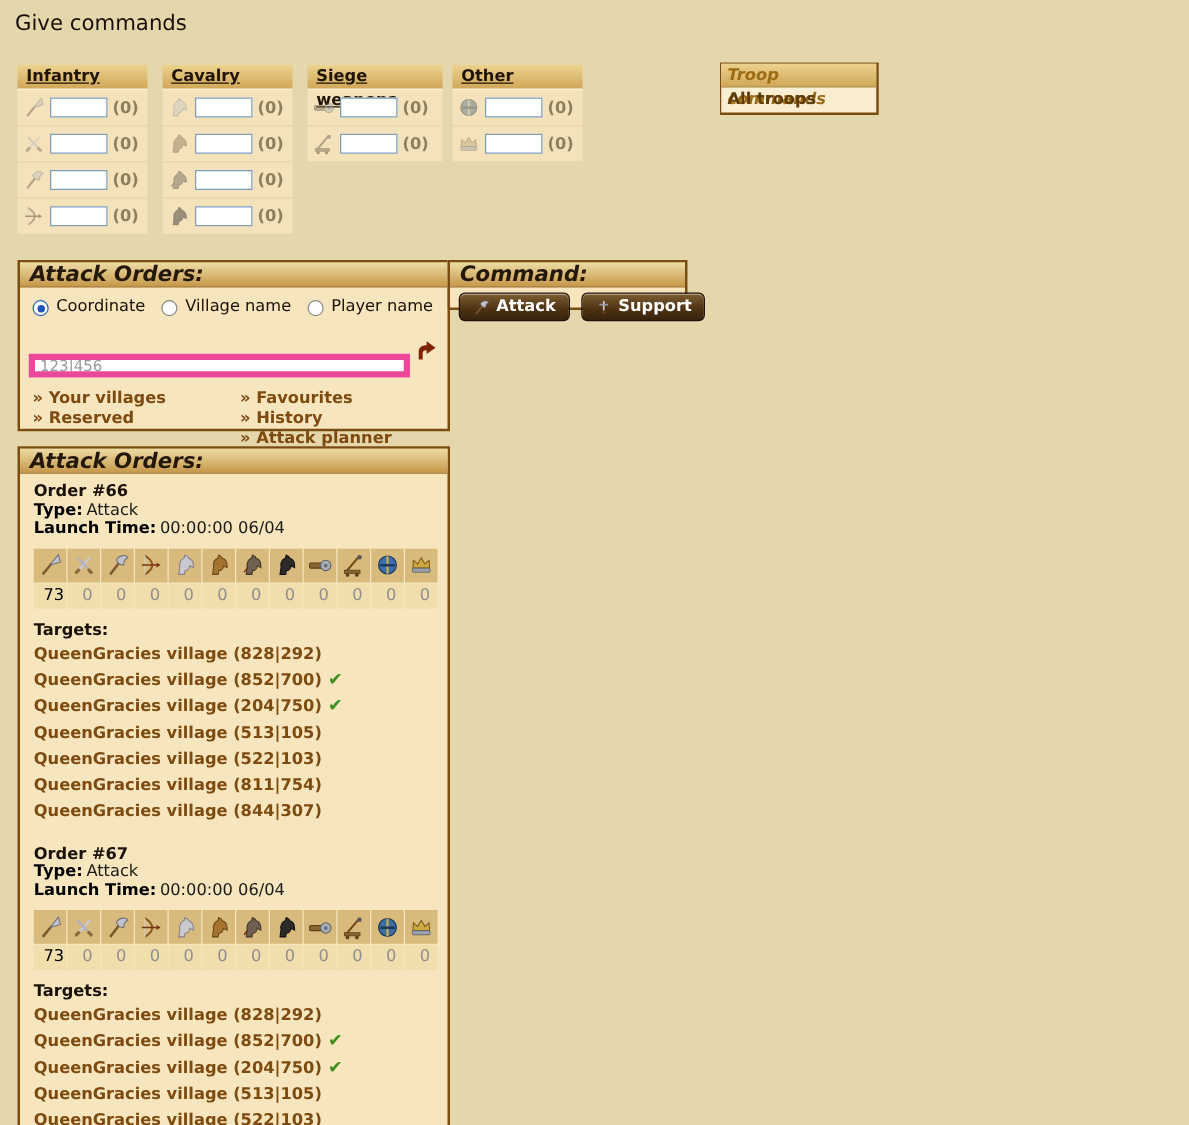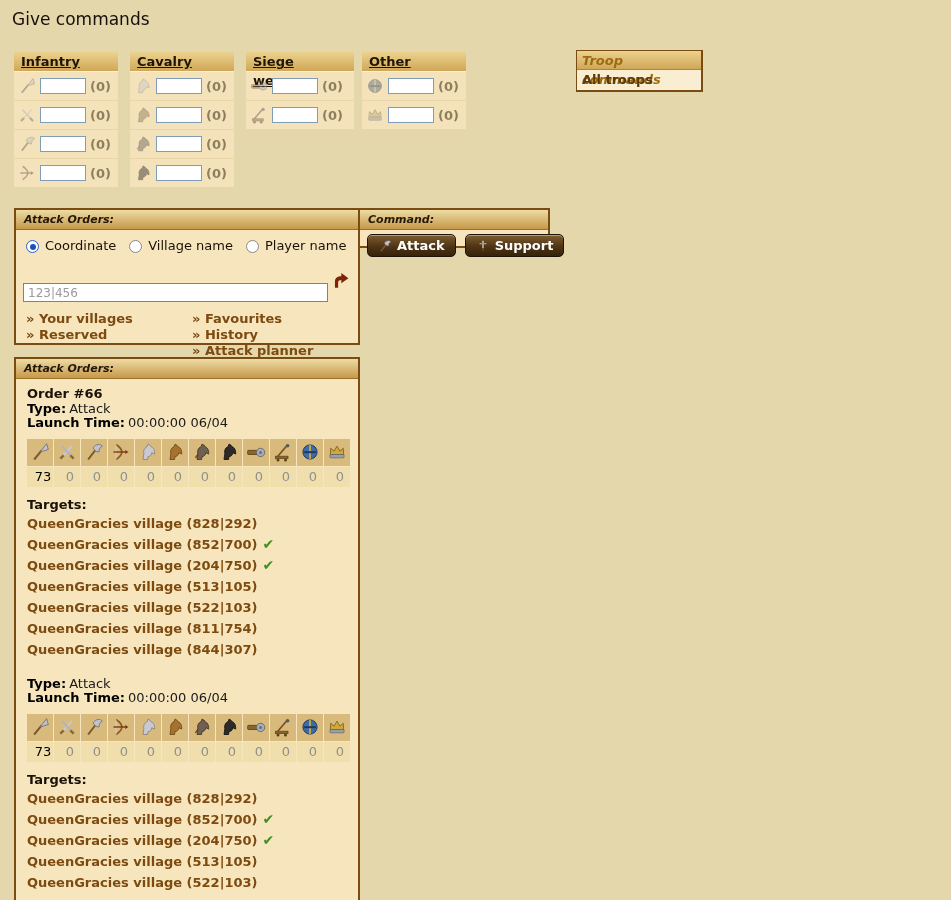--- a/index.html
+++ b/index.html
@@ -26,33 +26,33 @@
 
   
   .ttpanel { position:absolute; left:576px; top:50px; width:127px; background:#f9eed2;
              border:1px solid #7b4c12; border-right-width:2px; border-bottom-width:2px; }
   .tthead { height:19px; line-height:19px; padding-left:5px; font-style:italic; font-weight:bold; color:#9c6c12;
             background:linear-gradient(#ecd28e,#d0a758); border-bottom:1px solid #b08538; }
   .ttitem { padding:2px 5px 3px; font-weight:bold; color:#5d3c0a; cursor:pointer; }
 
   
   .panel { position:absolute; border:2px solid #7b4c12; background:#f6e5bd; }
-  .phead { height:20px; line-height:20px; padding-left:8px; font-style:italic; font-weight:bold; font-size:11px; color:#241808;
+  .phead { height:20px; line-height:20px; padding-left:8px; font-style:italic; font-weight:bold; font-size:17px; color:#241808;
            background:linear-gradient(#eddca4,#c6984a); border-bottom:1px solid #9c7226; }
 
   
   .form-panel { left:14px; top:208px; width:346px; height:137px; }
   .radios { display:flex; gap:13px; padding:8px 8px 3px 10px; align-items:center; }
   .radio-item { display:inline-flex; align-items:flex-end; cursor:pointer; }
   .radio { width:13px; height:13px; border-radius:50%; background:#fff; border:1px solid #8a8a8a;
            display:inline-flex; align-items:center; justify-content:center; margin-right:6px; flex:none; }
   .radio.checked { border-color:#2b62c8; }
   .dot { width:6px; height:6px; border-radius:50%; background:#1c52b4; }
   .inputrow { display:flex; align-items:center; padding:3px 5px 0 7px; }
-  .coord-input { flex:1; height:19px; border:1px solid #ec4899; background:#fff; font-size:12px; padding:0 4px; font-family:inherit; color:#444;margin-top:24px; }
+  .coord-input { flex:1; height:19px; border:5px solid #ec4899; background:#fff; font-size:12px; padding:0 4px; font-family:inherit; color:#444;margin-top:24px; }
   .coord-input::placeholder { color:#9a9a9a; opacity:1; }
   .go { width:25px; height:22px; display:flex; align-items:center; justify-content:center; cursor:pointer; }
   .go svg { width:21px; height:19px; }
   .linkcols { display:flex; padding:9px 0 0 10px; }
   .lcol { width:166px; display:flex; flex-direction:column; }
   .flink { font-weight:bold; color:#7d4a0f; line-height:16px; text-decoration:none; cursor:pointer; }
 
   
   .cmd-panel { left:358px; top:208px; width:192px; height:40px; }
   .btnrow { display:flex; gap:9px; padding:4px 0 0 7px; }
@@ -423,20 +423,21 @@
       <div class="target"><a>QueenGracies village (828|292)</a></div>
       <div class="target"><a>QueenGracies village (852|700)</a><span class="chk">✔</span></div>
       <div class="target"><a>QueenGracies village (204|750)</a><span class="chk">✔</span></div>
       <div class="target"><a>QueenGracies village (513|105)</a></div>
       <div class="target"><a>QueenGracies village (522|103)</a></div>
       <div class="target"><a>QueenGracies village (811|754)</a></div>
       <div class="target"><a>QueenGracies village (844|307)</a></div>
     </div>
 
     <div class="order">
+      <div class="oname">Order #67</div>
       <div class="oline"><b>Type:</b><span>Attack</span></div>
       <div class="oline"><b>Launch Time:</b><span>00:00:00 06/04</span></div>
       <div class="ugrid icons">
         <span class="ucell">
             <svg viewBox="0 0 24 24">
               <use href="#icon-spear"></use>
             </svg>
           </span>
         <span class="ucell">
             <svg viewBox="0 0 24 24">

